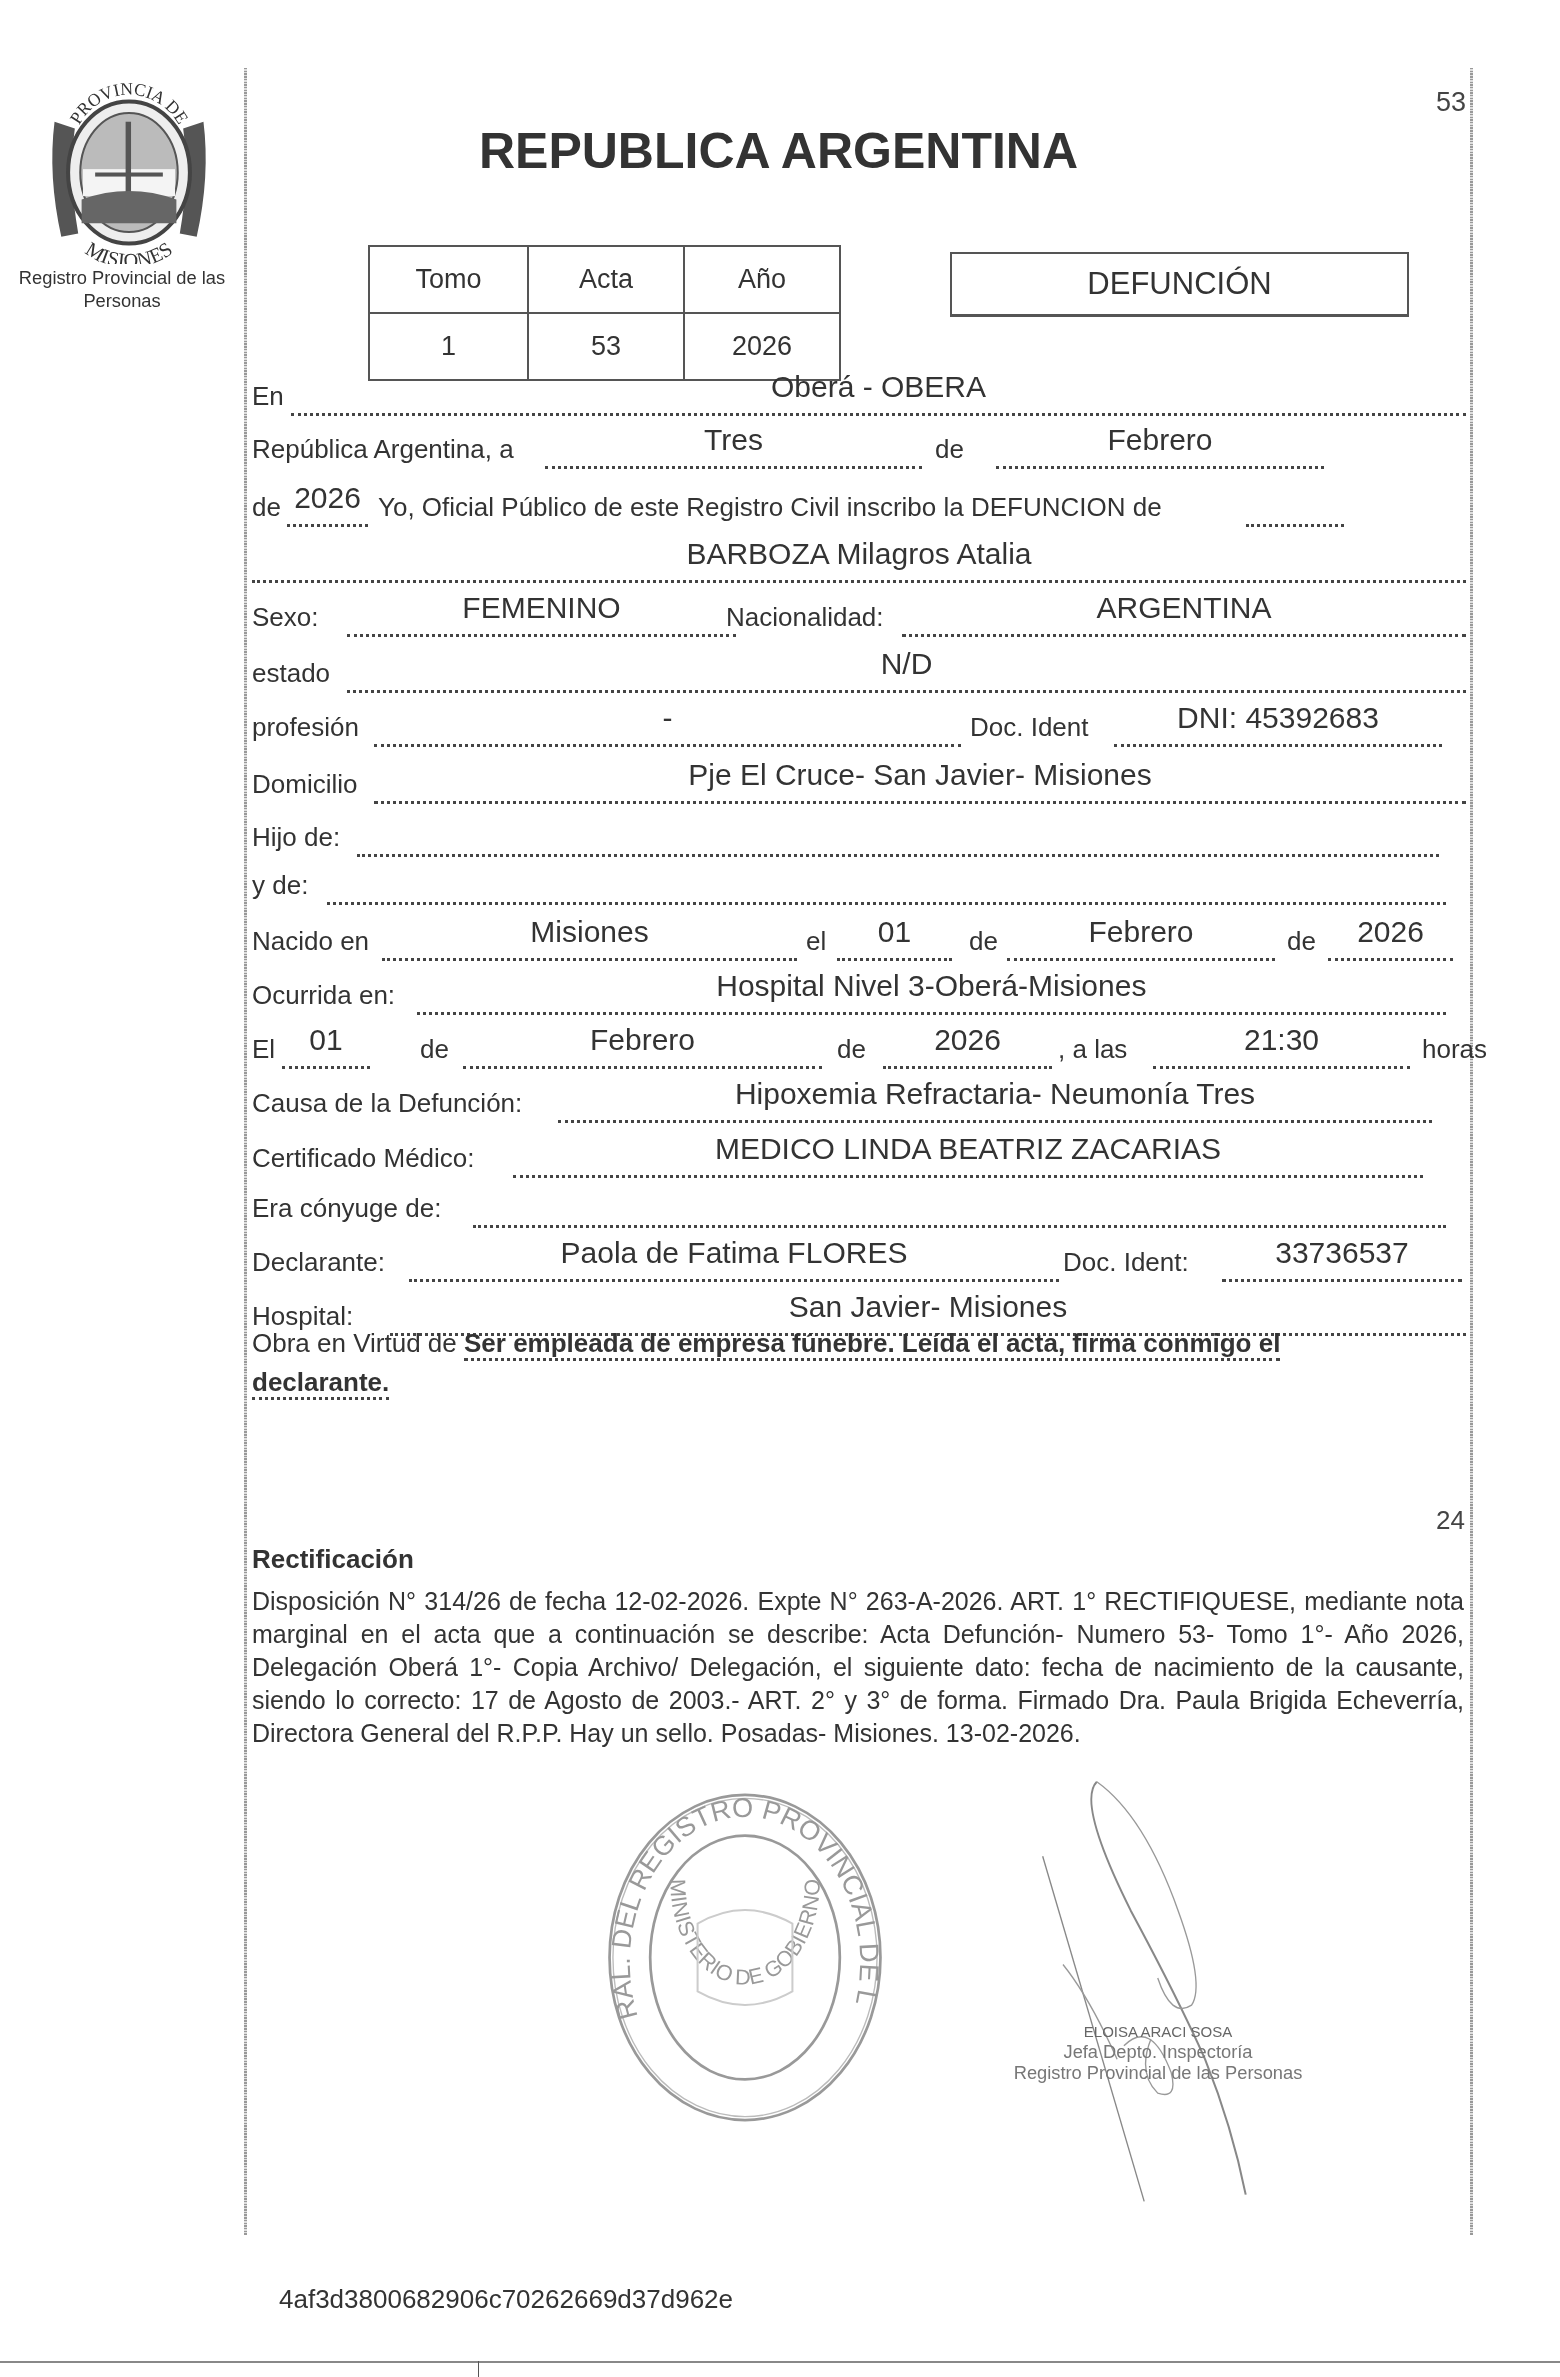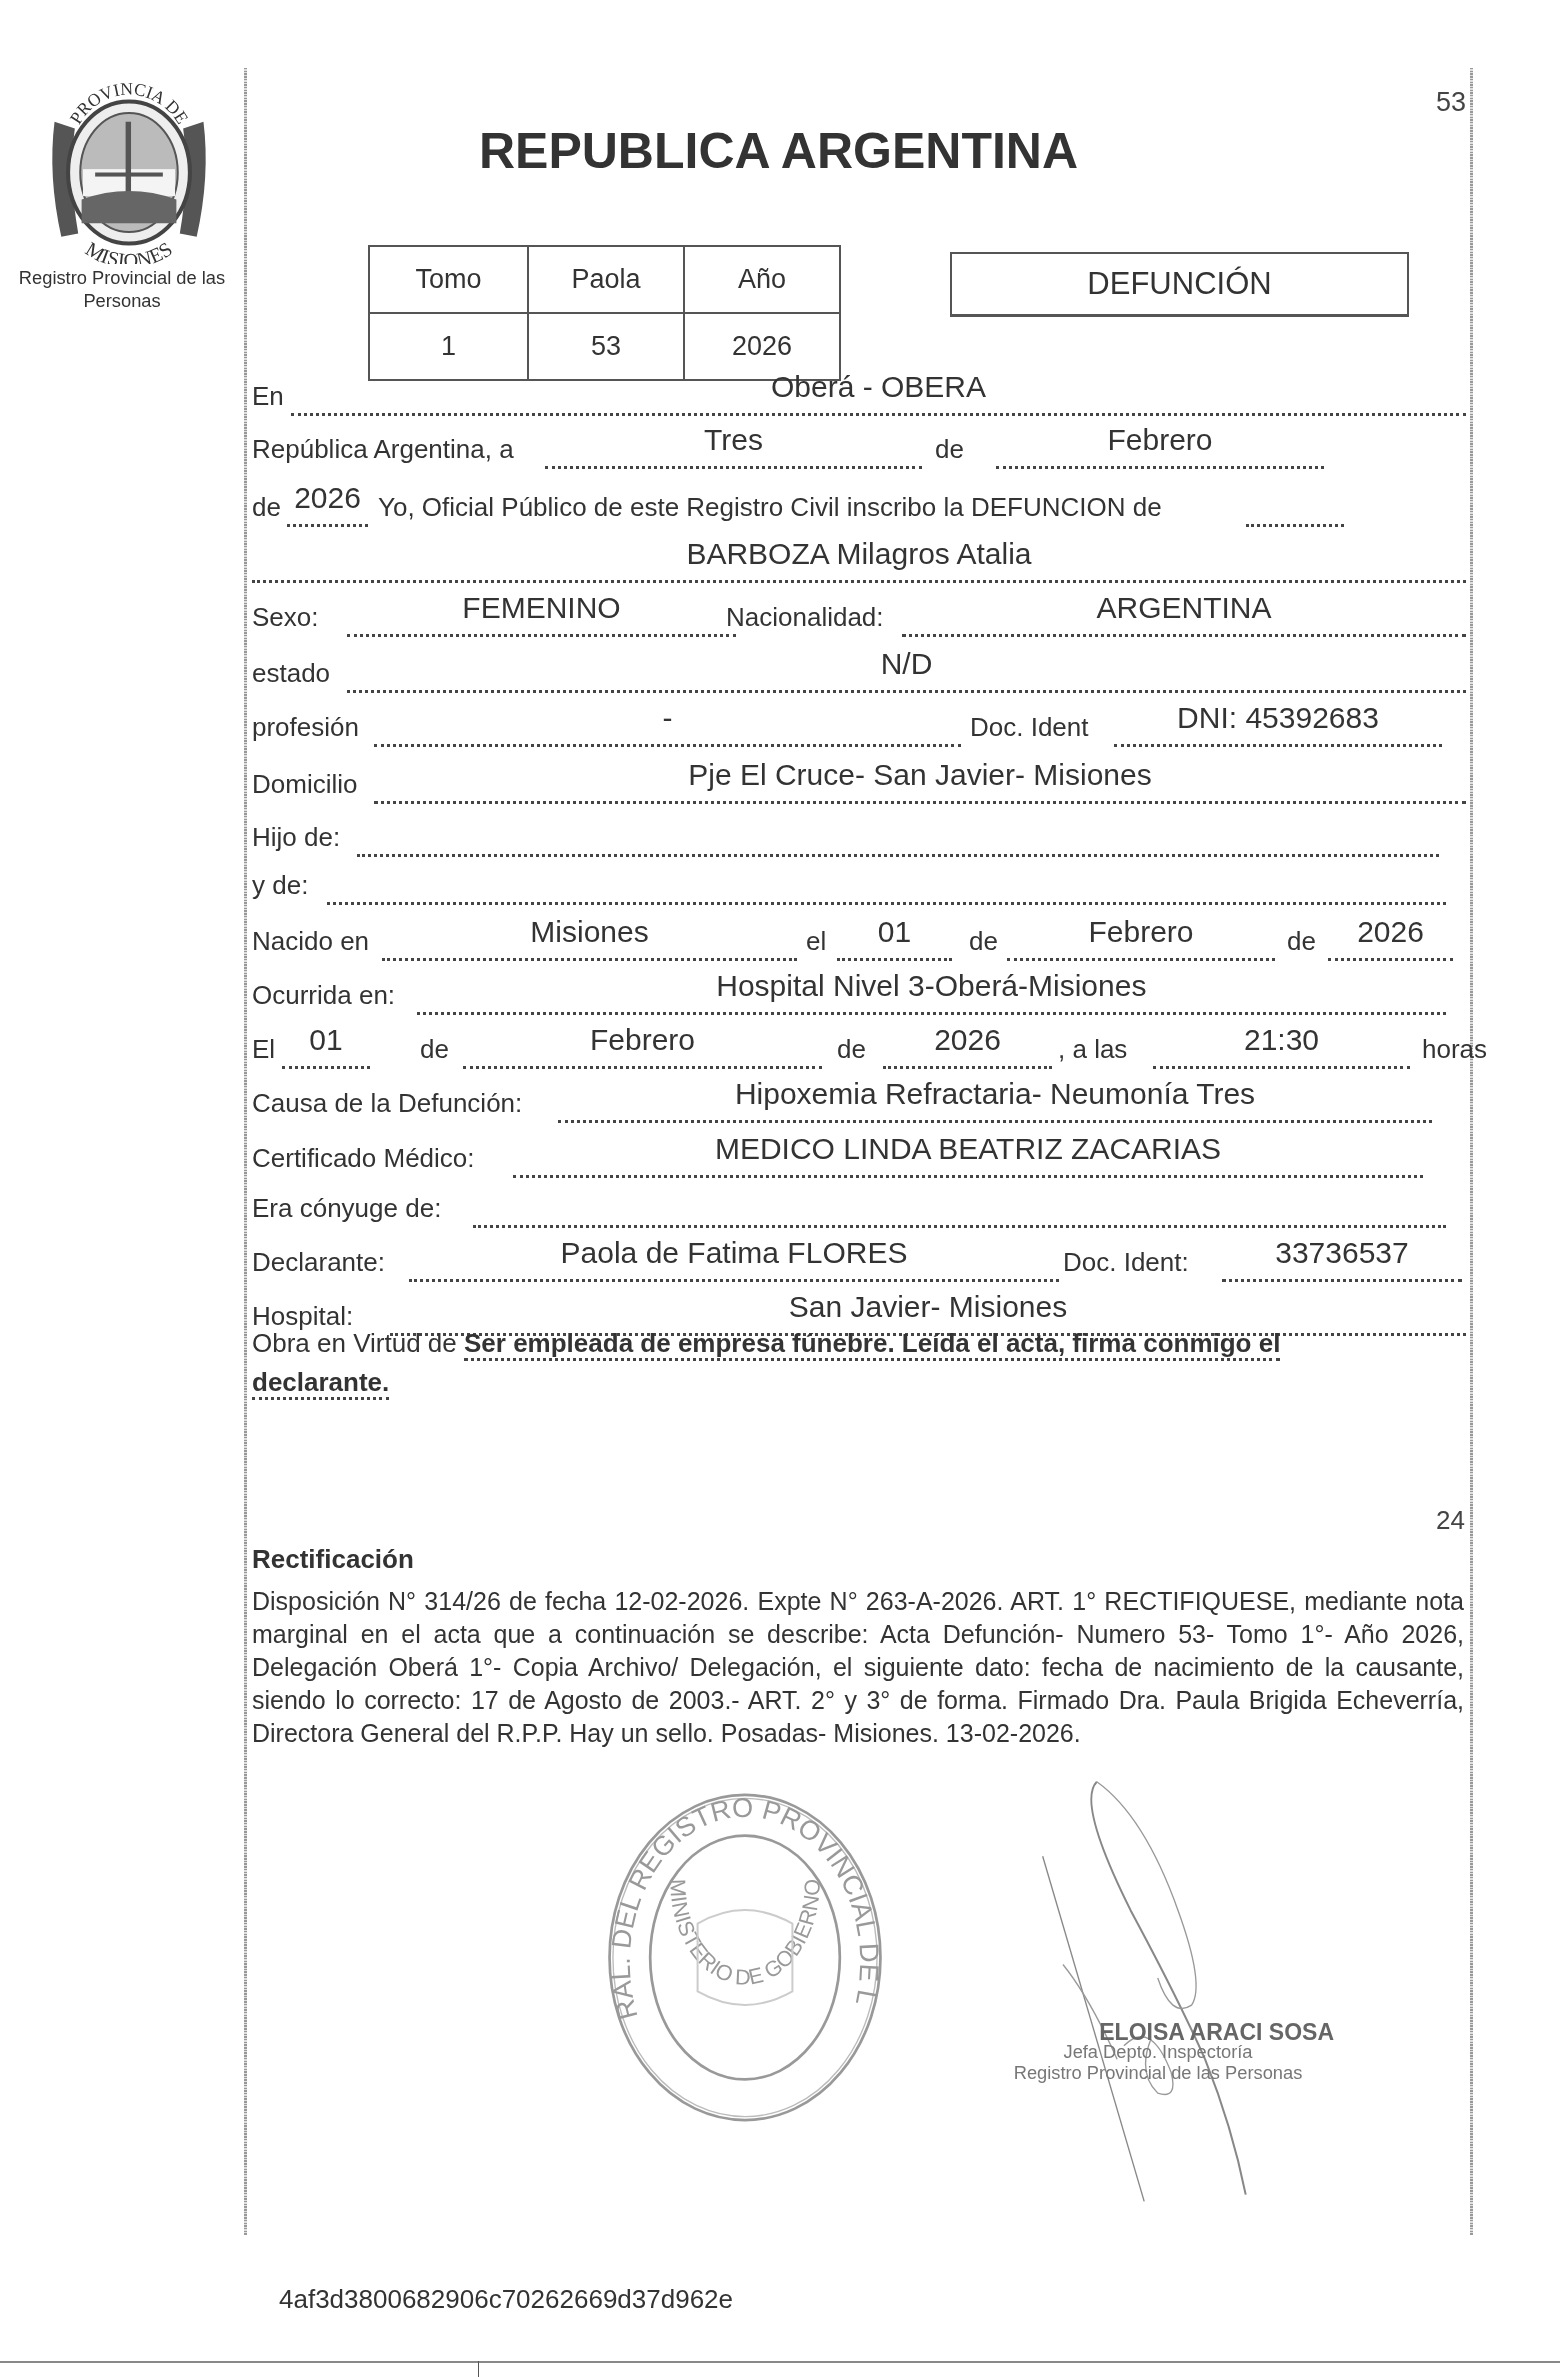--- a/index.html
+++ b/index.html
@@ -47,21 +47,21 @@
   .obra .lbl2 { color:#333; }
   .obra .val { font-weight:bold; border-bottom:3.4px dotted #444; }
 
   .rect-title { position:absolute; left:252px; top:1544px; font-size:26px; font-weight:bold; color:#333; }
   .rect-body { position:absolute; left:252px; top:1585px; width:1212px; font-size:25px;
                line-height:33px; text-align:justify; color:#333; }
 
   .stamp { position:absolute; left:596px; top:1788px; width:298px; height:339px; }
   .signature { position:absolute; left:975px; top:1775px; width:379px; height:440px; }
   .sig-text { position:absolute; left:982px; top:2022px; width:352px; color:#777; font-size:18.3px; line-height:20.3px; }
-  .sig-text .n { font-weight:bold; font-size:23px; text-align:right; color:#666; }
+  .sig-text .n { font-weight:normal; font-size:15px; text-align:center; color:#666; }
   .sig-text .c { text-align:center; }
 
   .hash { position:absolute; left:279px; top:2284px; font-size:26px; color:#333; }
 </style>
 </head>
 <body>
 
 <div class="vline left"></div>
 <div class="vline right"></div>
 <div class="hline-bottom"></div>
@@ -85,21 +85,21 @@
 </svg>
 <div class="logo-caption">Registro Provincial de las Personas</div>
 
 <div class="page-number">53</div>
 <div class="title">REPUBLICA ARGENTINA</div>
 
 <table class="meta-table">
   <tbody>
       <tr>
     <td>Tomo</td>
-    <td class="narrow">Paola</td>
+    <td class="narrow">Acta</td>
     <td class="narrow">Año</td>
   </tr>
   <tr>
     <td>1</td>
     <td class="narrow">53</td>
     <td class="narrow">2026</td>
   </tr>
 </tbody>
   </table>
 

